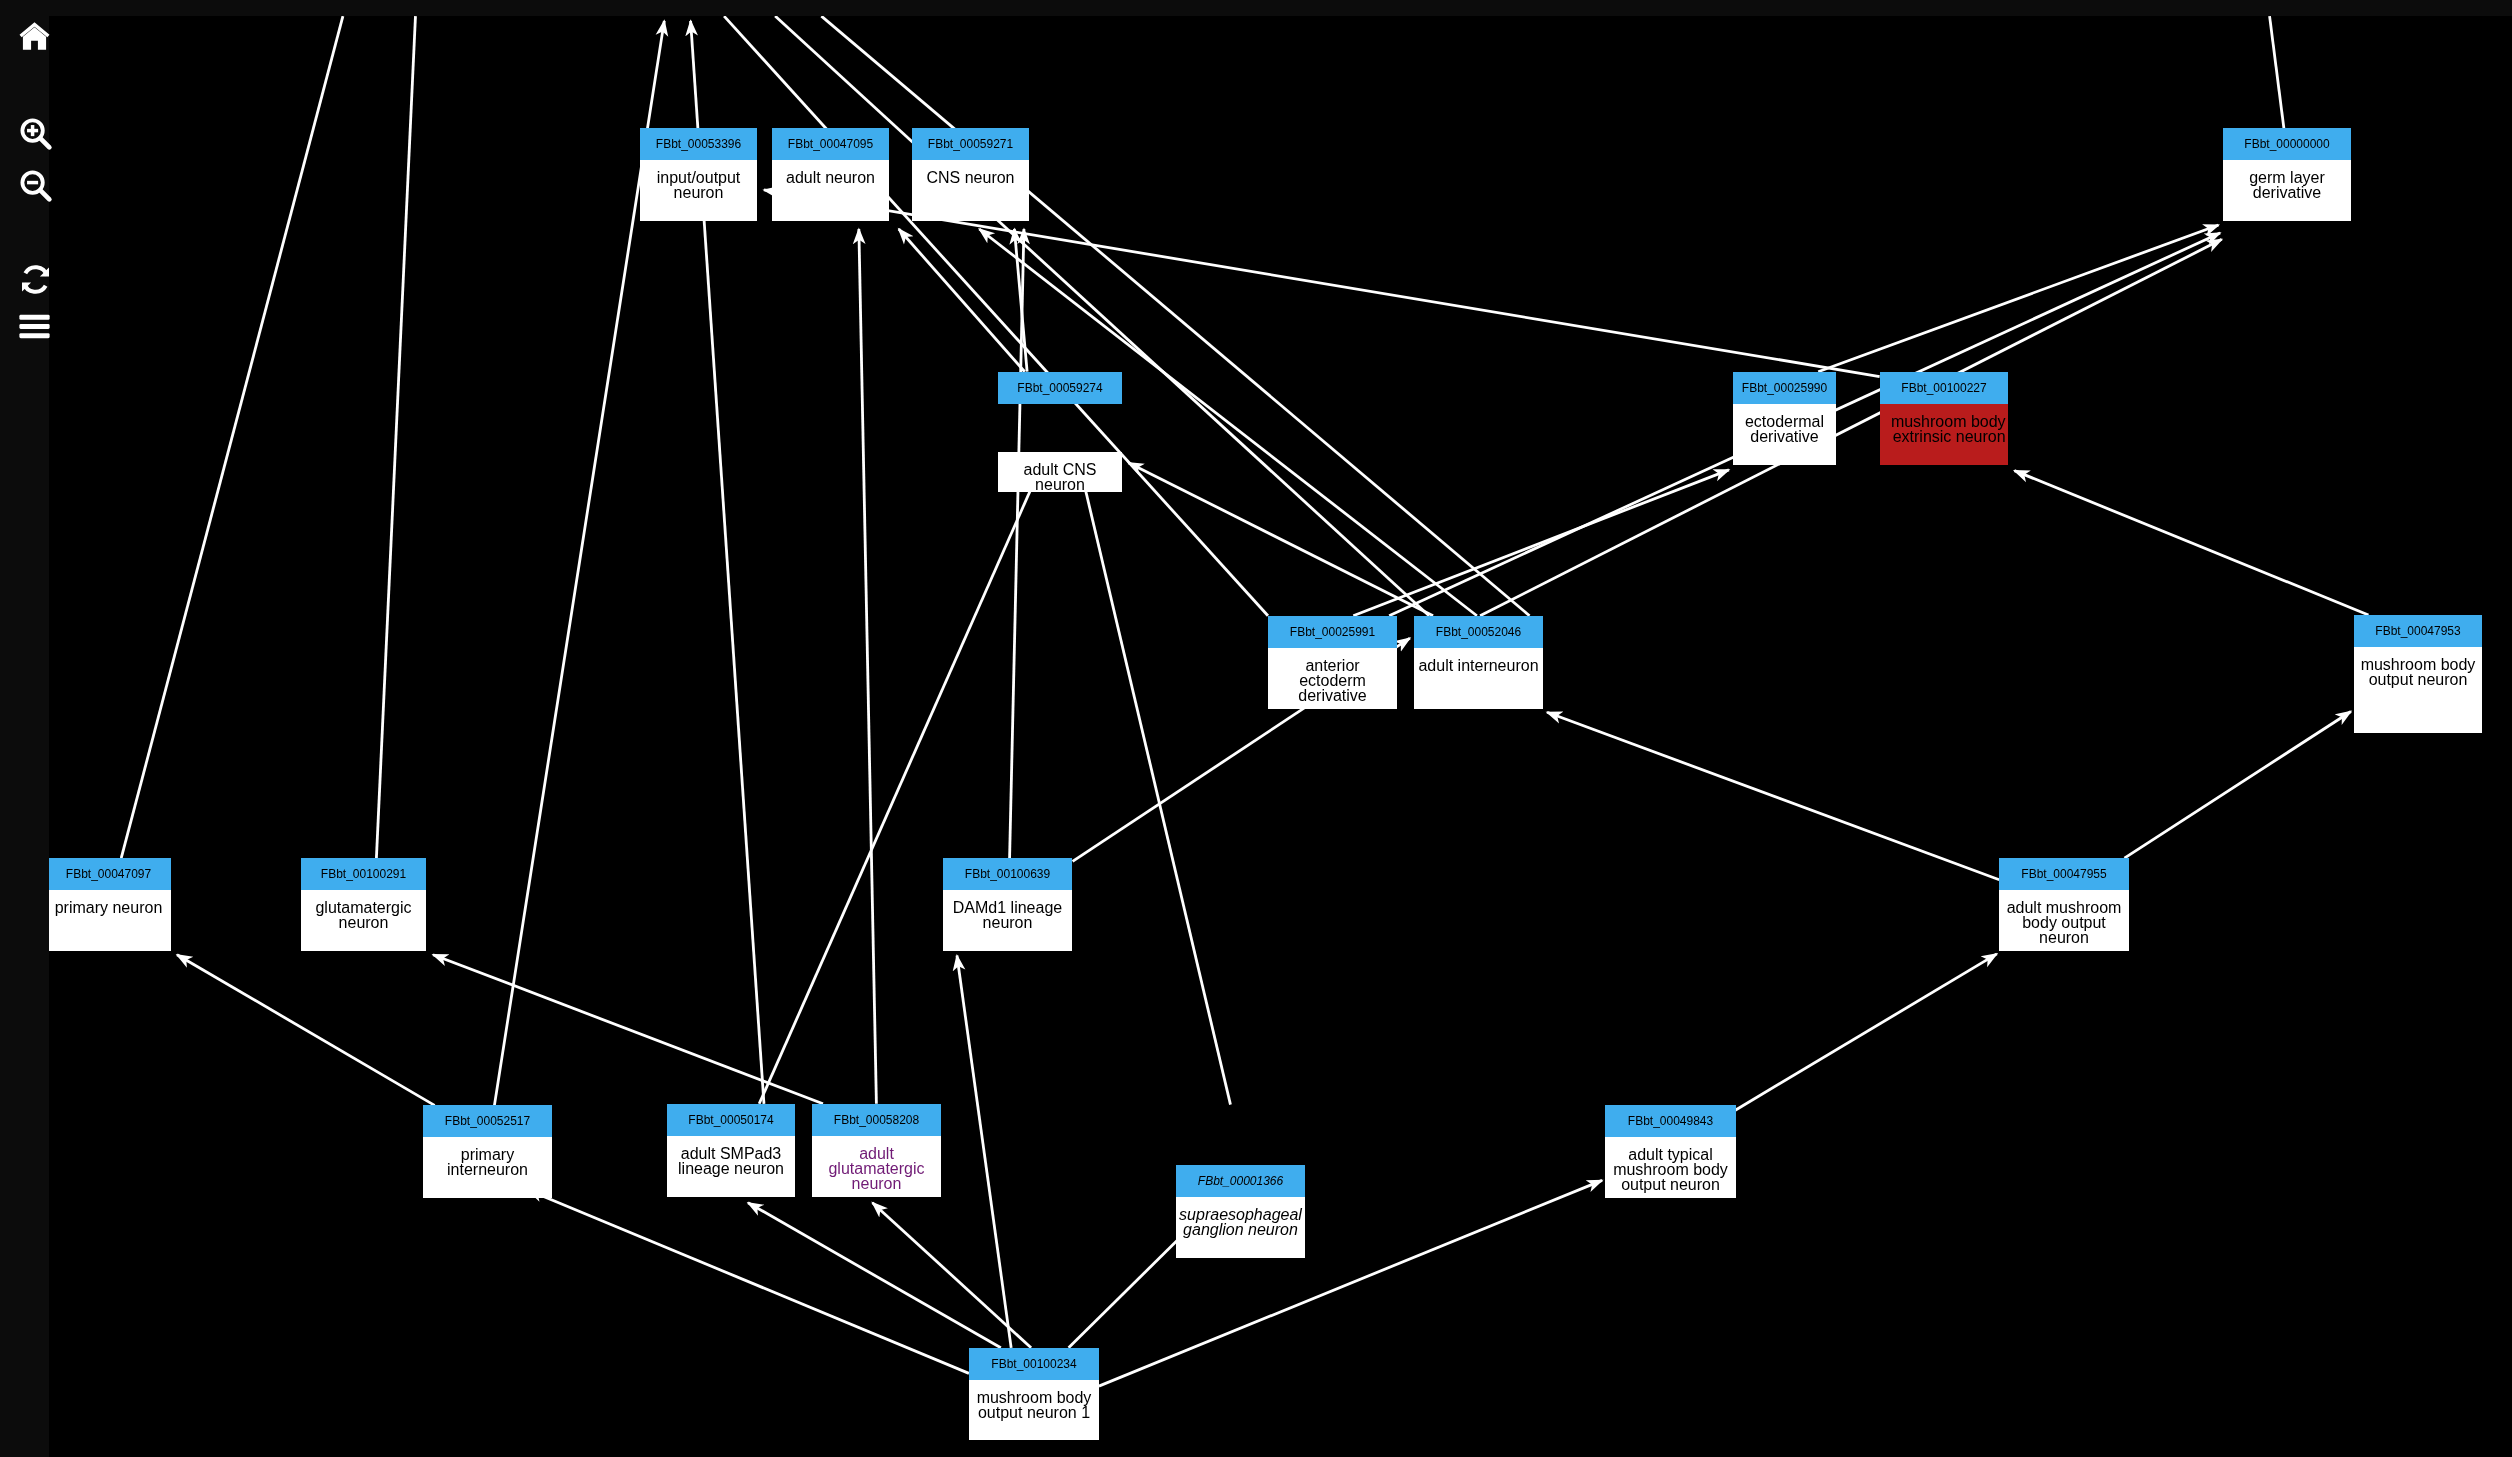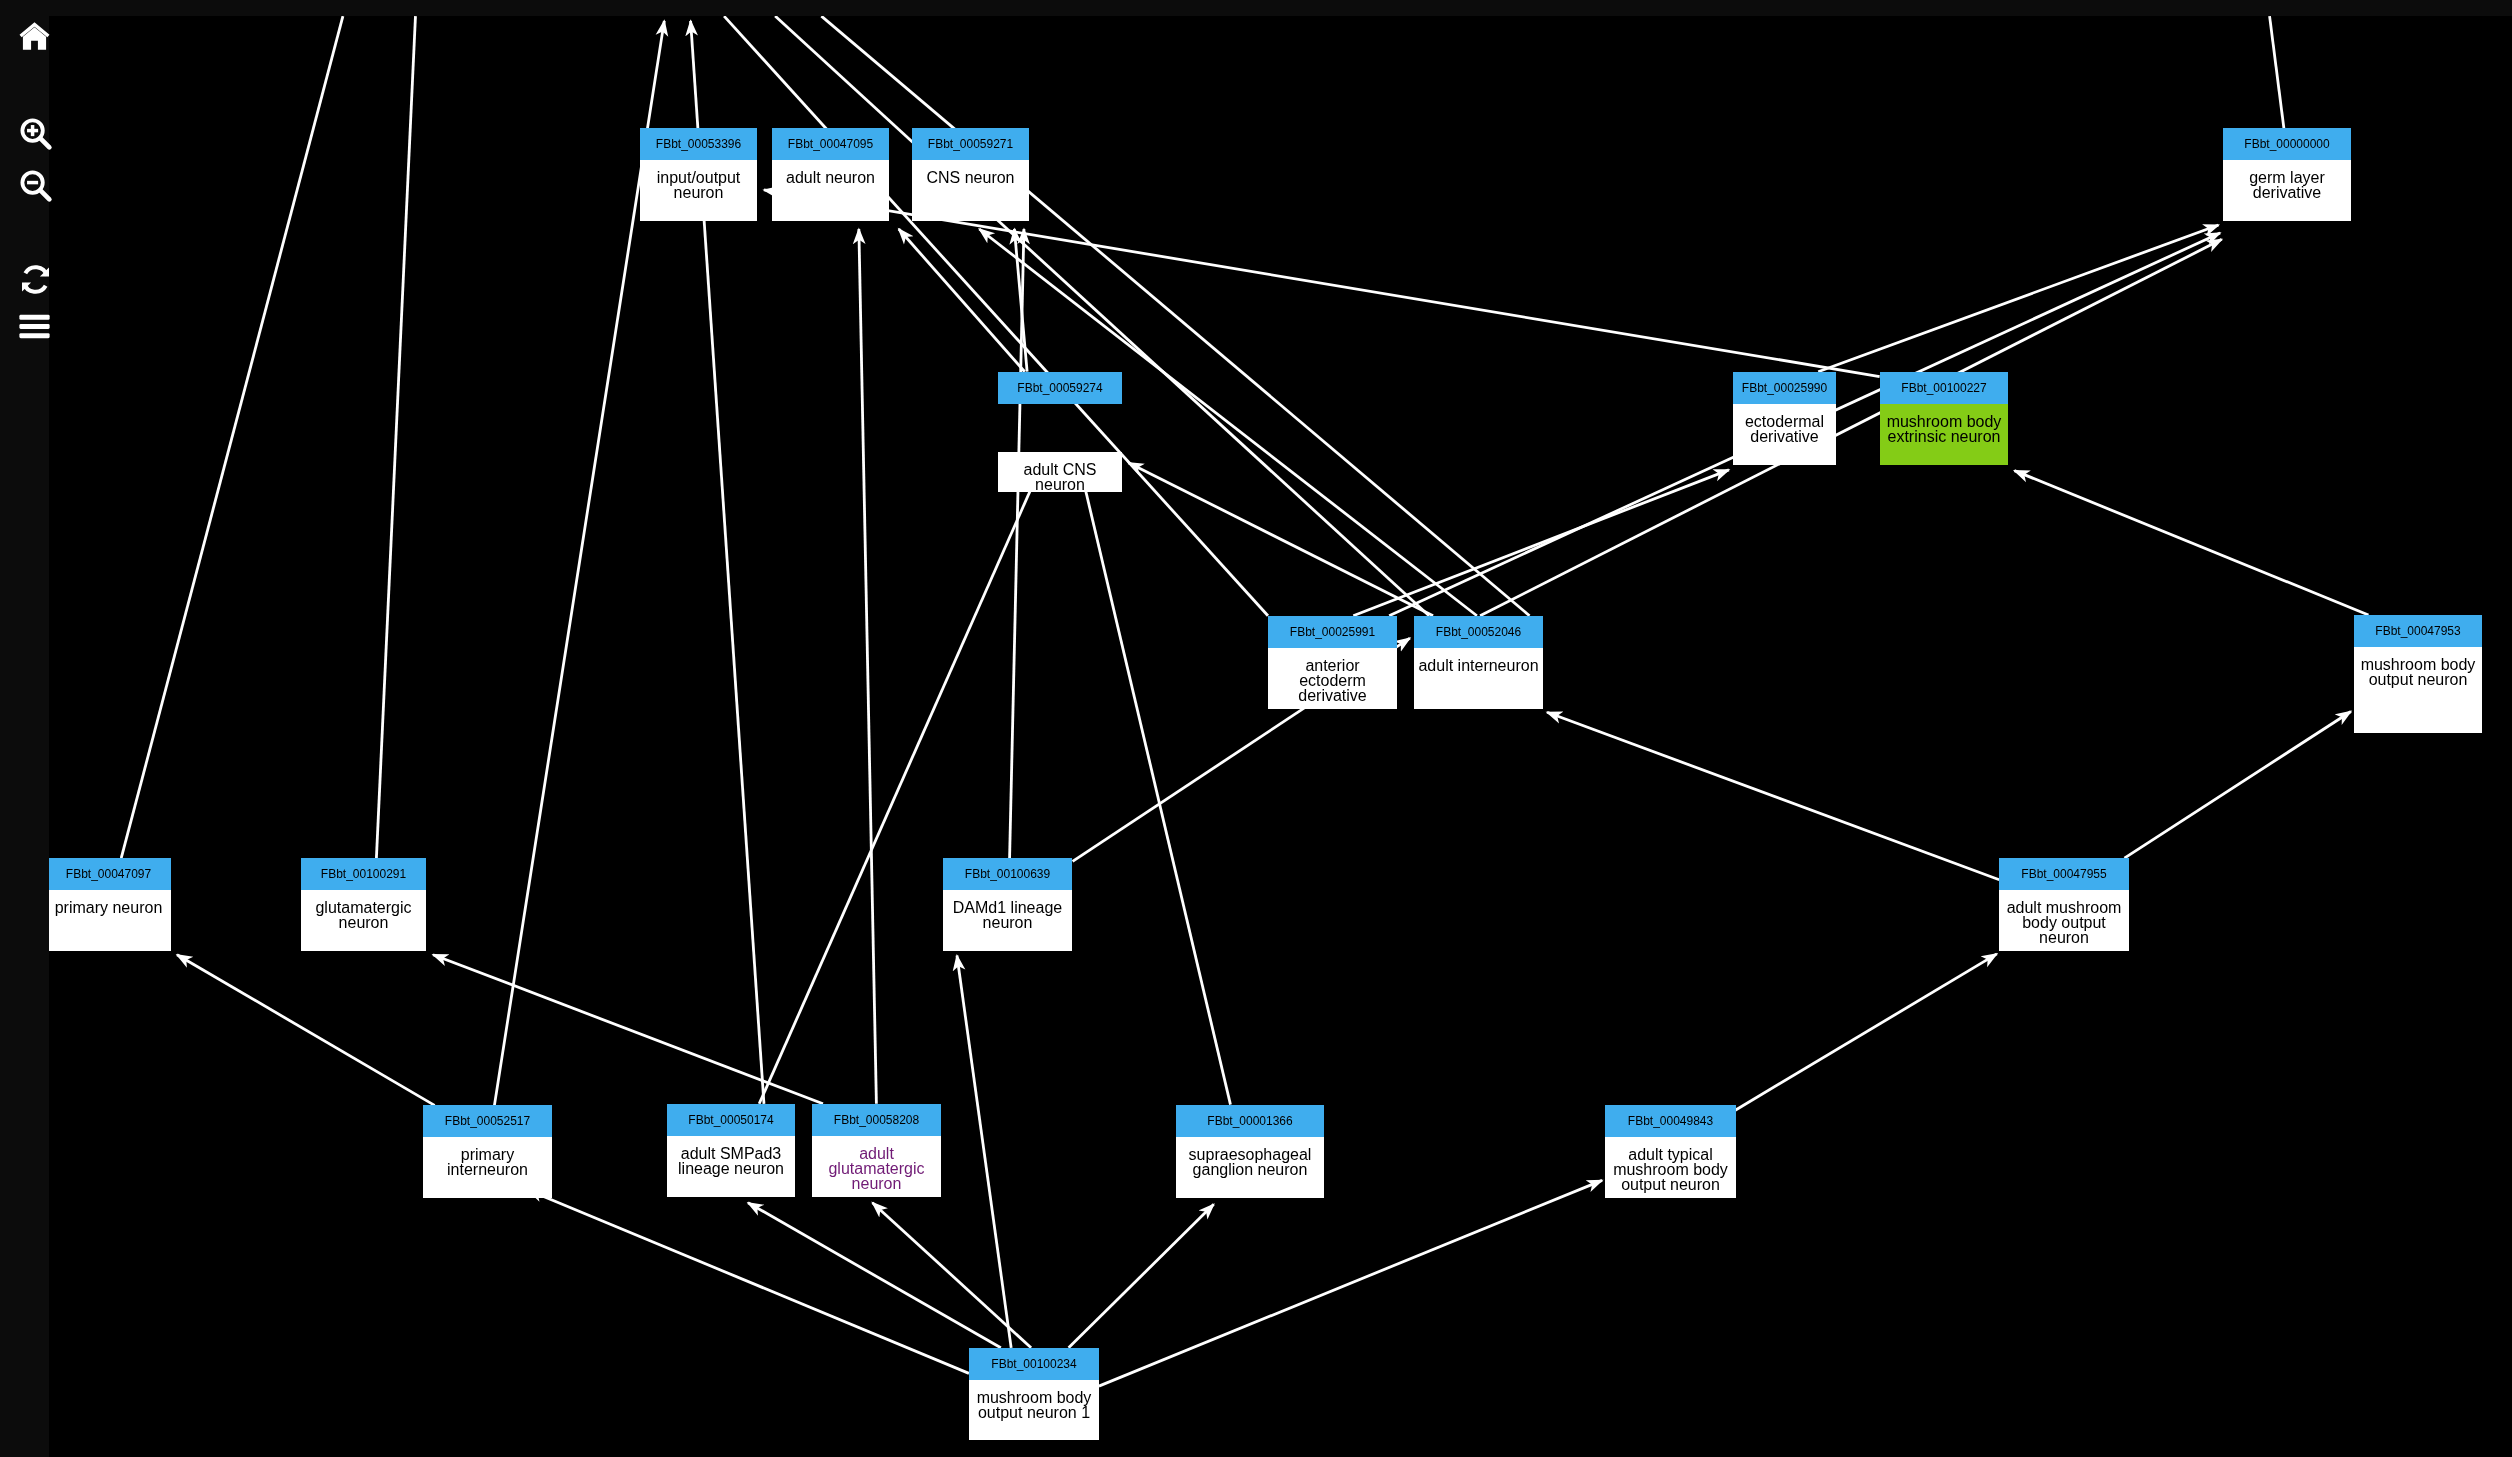--- a/index.html
+++ b/index.html
@@ -97,21 +97,21 @@
     <div class="graph-node" style="left: 998px; top: 372px; width: 124px; height: 94px; gap: 48px;">
       <div class="node-header" style="background: rgb(63, 173, 238); color: rgb(0, 0, 0);">FBbt_00059274</div>
       <div class="node-body" style="background: rgb(255, 255, 255); color: rgb(0, 0, 0);">adult CNS neuron</div>
     </div>
     <div class="graph-node" style="left: 1733px; top: 372px; width: 103px; height: 93px;">
       <div class="node-header" style="background: rgb(63, 173, 238); color: rgb(0, 0, 0);">FBbt_00025990</div>
       <div class="node-body" style="background: rgb(255, 255, 255); color: rgb(0, 0, 0);">ectodermal derivative</div>
     </div>
     <div class="graph-node" style="left: 1880px; top: 372px; width: 128px; height: 93px;">
       <div class="node-header" style="background: rgb(63, 173, 238); color: rgb(0, 0, 0);">FBbt_00100227</div>
-      <div class="node-body" style="background: #84cc16; color: rgb(0, 0, 0);">mushroom body extrinsic neuron</div>
+      <div class="node-body" style="background: #b91c1c; color: rgb(0, 0, 0); text-align: right;">mushroom body extrinsic neuron</div>
     </div>
     <div class="graph-node" style="left: 1268px; top: 616px; width: 129px; height: 93px;">
       <div class="node-header" style="background: rgb(63, 173, 238); color: rgb(0, 0, 0);">FBbt_00025991</div>
       <div class="node-body" style="background: rgb(255, 255, 255); color: rgb(0, 0, 0);">anterior ectoderm derivative</div>
     </div>
     <div class="graph-node" style="left: 1414px; top: 616px; width: 129px; height: 93px;">
       <div class="node-header" style="background: rgb(63, 173, 238); color: rgb(0, 0, 0);">FBbt_00052046</div>
       <div class="node-body" style="background: rgb(255, 255, 255); color: rgb(0, 0, 0);">adult interneuron</div>
     </div>
     <div class="graph-node" style="left: 2354px; top: 615px; width: 128px; height: 118px;">
@@ -139,21 +139,21 @@
       <div class="node-body" style="background: rgb(255, 255, 255); color: rgb(0, 0, 0);">primary interneuron</div>
     </div>
     <div class="graph-node" style="left: 667px; top: 1104px; width: 128px; height: 93px;">
       <div class="node-header" style="background: rgb(63, 173, 238); color: rgb(0, 0, 0);">FBbt_00050174</div>
       <div class="node-body" style="background: rgb(255, 255, 255); color: rgb(0, 0, 0);">adult SMPad3 lineage neuron</div>
     </div>
     <div class="graph-node" style="left: 812px; top: 1104px; width: 129px; height: 93px;">
       <div class="node-header" style="background: rgb(63, 173, 238); color: rgb(0, 0, 0);">FBbt_00058208</div>
       <div class="node-body" style="background: rgb(255, 255, 255); color: #701a75;">adult glutamatergic neuron</div>
     </div>
-    <div class="graph-node" style="left: 1176px; top: 1105px; width: 148px; height: 93px;">
+    <div class="graph-node" style="left: 1176px; top: 1165px; width: 129px; height: 93px; font-style: italic;">
       <div class="node-header" style="background: rgb(63, 173, 238); color: rgb(0, 0, 0);">FBbt_00001366</div>
       <div class="node-body" style="background: rgb(255, 255, 255); color: rgb(0, 0, 0);">supraesophageal ganglion neuron</div>
     </div>
     <div class="graph-node" style="left: 1605px; top: 1105px; width: 131px; height: 93px;">
       <div class="node-header" style="background: rgb(63, 173, 238); color: rgb(0, 0, 0);">FBbt_00049843</div>
       <div class="node-body" style="background: rgb(255, 255, 255); color: rgb(0, 0, 0);">adult typical mushroom body output neuron</div>
     </div>
     <div class="graph-node" style="left: 969px; top: 1348px; width: 130px; height: 92px;">
       <div class="node-header" style="background: rgb(63, 173, 238); color: rgb(0, 0, 0);">FBbt_00100234</div>
       <div class="node-body" style="background: rgb(255, 255, 255); color: rgb(0, 0, 0);">mushroom body output neuron 1</div>

